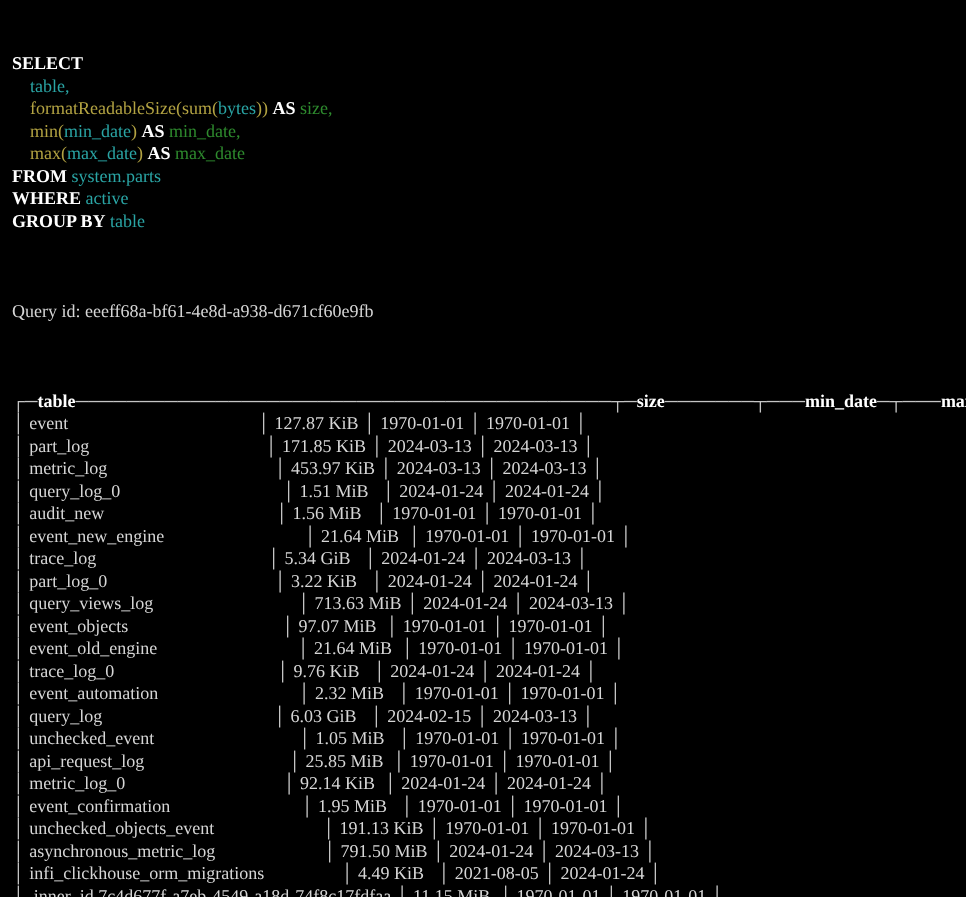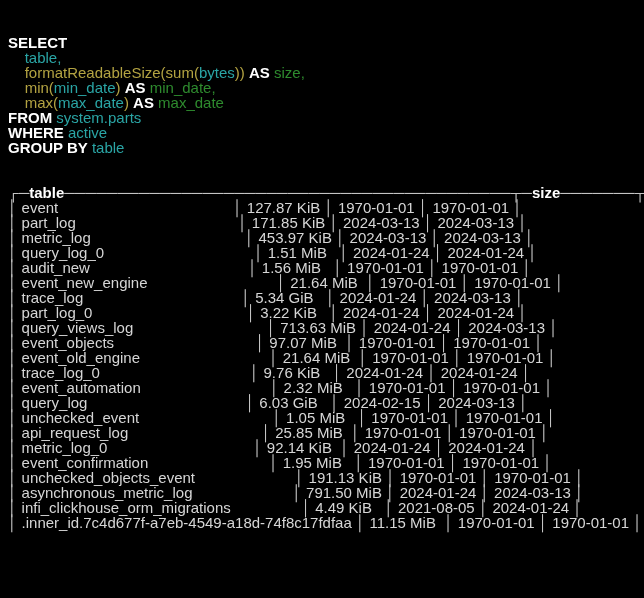--- a/index.html
+++ b/index.html
@@ -9,35 +9,36 @@
     width: 644px;
     height: 598px;
     overflow: hidden;
   }
   .terminal {
     box-sizing: border-box;
     width: 588px;
     height: 598px;
     padding: 5px 0 0 8px;
     background: var(--background, #000);
-    font-family: Liberation Sans, sans-serif;
-    font-size: 15px;
+    font-family: Liberation Serif, serif;
+    font-size: 12px;
     line-height: 15px;
     color: var(--text, #d6d6d6);
     white-space: pre;
   }
   .terminal div { white-space: pre; }
   .seg-kw { color: var(--keyword, #ffffff); font-weight: bold; }
   .seg-fn { color: var(--function, #b3a342); }
   .seg-id { color: var(--identifier, #2aa5a5); }
   .seg-al { color: var(--alias, #2e8b2e); }
   .seg-bd { color: var(--border, #c4c4c4); }
   .seg-hd { color: var(--header, #ffffff); font-weight: bold; }
   .seg-tx { color: var(--text, #d6d6d6); }
   .query-id-line { margin: 15px 0; color: var(--text, #d6d6d6); }
 </style>
 </head>
 <body>
 
 <div class="terminal">
   <div class="query-block" id="query-block"><div><span class="seg-kw">SELECT</span></div><div><span>    </span><span class="seg-id">table,</span></div><div><span>    </span><span class="seg-fn">formatReadableSize(sum(</span><span class="seg-id">bytes</span><span class="seg-fn">))</span><span> </span><span class="seg-kw">AS</span><span> </span><span class="seg-al">size,</span></div><div><span>    </span><span class="seg-fn">min(</span><span class="seg-id">min_date</span><span class="seg-fn">)</span><span> </span><span class="seg-kw">AS</span><span> </span><span class="seg-al">min_date,</span></div><div><span>    </span><span class="seg-fn">max(</span><span class="seg-id">max_date</span><span class="seg-fn">)</span><span> </span><span class="seg-kw">AS</span><span> </span><span class="seg-al">max_date</span></div><div><span class="seg-kw">FROM</span><span> </span><span class="seg-id">system.parts</span></div><div><span class="seg-kw">WHERE</span><span> </span><span class="seg-id">active</span></div><div><span class="seg-kw">GROUP BY</span><span> </span><span class="seg-id">table</span></div></div>
+  <div class="query-id-line"><span>Query id: </span><span>eeeff68a-bf61-4e8d-a938-d671cf60e9fb</span></div>
   <div class="result-table" id="result-table"><div><span class="seg-bd">┌</span><span class="seg-bd">─</span><span class="seg-hd">table</span><span class="seg-bd">──────────────────────────────────────────</span><span class="seg-bd">┬</span><span class="seg-bd">─</span><span class="seg-hd">size</span><span class="seg-bd">───────</span><span class="seg-bd">┬</span><span class="seg-bd">───</span><span class="seg-hd">min_date</span><span class="seg-bd">─</span><span class="seg-bd">┬</span><span class="seg-bd">───</span><span class="seg-hd">max_date</span><span class="seg-bd">─</span><span class="seg-bd">┐</span></div><div><span class="seg-bd">│ </span><span class="seg-tx">event                                         </span><span class="seg-bd"> │ </span><span class="seg-tx">127.87 KiB</span><span class="seg-bd"> │ </span><span class="seg-tx">1970-01-01</span><span class="seg-bd"> │ </span><span class="seg-tx">1970-01-01</span><span class="seg-bd"> │</span></div><div><span class="seg-bd">│ </span><span class="seg-tx">part_log                                      </span><span class="seg-bd"> │ </span><span class="seg-tx">171.85 KiB</span><span class="seg-bd"> │ </span><span class="seg-tx">2024-03-13</span><span class="seg-bd"> │ </span><span class="seg-tx">2024-03-13</span><span class="seg-bd"> │</span></div><div><span class="seg-bd">│ </span><span class="seg-tx">metric_log                                    </span><span class="seg-bd"> │ </span><span class="seg-tx">453.97 KiB</span><span class="seg-bd"> │ </span><span class="seg-tx">2024-03-13</span><span class="seg-bd"> │ </span><span class="seg-tx">2024-03-13</span><span class="seg-bd"> │</span></div><div><span class="seg-bd">│ </span><span class="seg-tx">query_log_0                                   </span><span class="seg-bd"> │ </span><span class="seg-tx">1.51 MiB  </span><span class="seg-bd"> │ </span><span class="seg-tx">2024-01-24</span><span class="seg-bd"> │ </span><span class="seg-tx">2024-01-24</span><span class="seg-bd"> │</span></div><div><span class="seg-bd">│ </span><span class="seg-tx">audit_new                                     </span><span class="seg-bd"> │ </span><span class="seg-tx">1.56 MiB  </span><span class="seg-bd"> │ </span><span class="seg-tx">1970-01-01</span><span class="seg-bd"> │ </span><span class="seg-tx">1970-01-01</span><span class="seg-bd"> │</span></div><div><span class="seg-bd">│ </span><span class="seg-tx">event_new_engine                              </span><span class="seg-bd"> │ </span><span class="seg-tx">21.64 MiB </span><span class="seg-bd"> │ </span><span class="seg-tx">1970-01-01</span><span class="seg-bd"> │ </span><span class="seg-tx">1970-01-01</span><span class="seg-bd"> │</span></div><div><span class="seg-bd">│ </span><span class="seg-tx">trace_log                                     </span><span class="seg-bd"> │ </span><span class="seg-tx">5.34 GiB  </span><span class="seg-bd"> │ </span><span class="seg-tx">2024-01-24</span><span class="seg-bd"> │ </span><span class="seg-tx">2024-03-13</span><span class="seg-bd"> │</span></div><div><span class="seg-bd">│ </span><span class="seg-tx">part_log_0                                    </span><span class="seg-bd"> │ </span><span class="seg-tx">3.22 KiB  </span><span class="seg-bd"> │ </span><span class="seg-tx">2024-01-24</span><span class="seg-bd"> │ </span><span class="seg-tx">2024-01-24</span><span class="seg-bd"> │</span></div><div><span class="seg-bd">│ </span><span class="seg-tx">query_views_log                               </span><span class="seg-bd"> │ </span><span class="seg-tx">713.63 MiB</span><span class="seg-bd"> │ </span><span class="seg-tx">2024-01-24</span><span class="seg-bd"> │ </span><span class="seg-tx">2024-03-13</span><span class="seg-bd"> │</span></div><div><span class="seg-bd">│ </span><span class="seg-tx">event_objects                                 </span><span class="seg-bd"> │ </span><span class="seg-tx">97.07 MiB </span><span class="seg-bd"> │ </span><span class="seg-tx">1970-01-01</span><span class="seg-bd"> │ </span><span class="seg-tx">1970-01-01</span><span class="seg-bd"> │</span></div><div><span class="seg-bd">│ </span><span class="seg-tx">event_old_engine                              </span><span class="seg-bd"> │ </span><span class="seg-tx">21.64 MiB </span><span class="seg-bd"> │ </span><span class="seg-tx">1970-01-01</span><span class="seg-bd"> │ </span><span class="seg-tx">1970-01-01</span><span class="seg-bd"> │</span></div><div><span class="seg-bd">│ </span><span class="seg-tx">trace_log_0                                   </span><span class="seg-bd"> │ </span><span class="seg-tx">9.76 KiB  </span><span class="seg-bd"> │ </span><span class="seg-tx">2024-01-24</span><span class="seg-bd"> │ </span><span class="seg-tx">2024-01-24</span><span class="seg-bd"> │</span></div><div><span class="seg-bd">│ </span><span class="seg-tx">event_automation                              </span><span class="seg-bd"> │ </span><span class="seg-tx">2.32 MiB  </span><span class="seg-bd"> │ </span><span class="seg-tx">1970-01-01</span><span class="seg-bd"> │ </span><span class="seg-tx">1970-01-01</span><span class="seg-bd"> │</span></div><div><span class="seg-bd">│ </span><span class="seg-tx">query_log                                     </span><span class="seg-bd"> │ </span><span class="seg-tx">6.03 GiB  </span><span class="seg-bd"> │ </span><span class="seg-tx">2024-02-15</span><span class="seg-bd"> │ </span><span class="seg-tx">2024-03-13</span><span class="seg-bd"> │</span></div><div><span class="seg-bd">│ </span><span class="seg-tx">unchecked_event                               </span><span class="seg-bd"> │ </span><span class="seg-tx">1.05 MiB  </span><span class="seg-bd"> │ </span><span class="seg-tx">1970-01-01</span><span class="seg-bd"> │ </span><span class="seg-tx">1970-01-01</span><span class="seg-bd"> │</span></div><div><span class="seg-bd">│ </span><span class="seg-tx">api_request_log                               </span><span class="seg-bd"> │ </span><span class="seg-tx">25.85 MiB </span><span class="seg-bd"> │ </span><span class="seg-tx">1970-01-01</span><span class="seg-bd"> │ </span><span class="seg-tx">1970-01-01</span><span class="seg-bd"> │</span></div><div><span class="seg-bd">│ </span><span class="seg-tx">metric_log_0                                  </span><span class="seg-bd"> │ </span><span class="seg-tx">92.14 KiB </span><span class="seg-bd"> │ </span><span class="seg-tx">2024-01-24</span><span class="seg-bd"> │ </span><span class="seg-tx">2024-01-24</span><span class="seg-bd"> │</span></div><div><span class="seg-bd">│ </span><span class="seg-tx">event_confirmation                            </span><span class="seg-bd"> │ </span><span class="seg-tx">1.95 MiB  </span><span class="seg-bd"> │ </span><span class="seg-tx">1970-01-01</span><span class="seg-bd"> │ </span><span class="seg-tx">1970-01-01</span><span class="seg-bd"> │</span></div><div><span class="seg-bd">│ </span><span class="seg-tx">unchecked_objects_event                       </span><span class="seg-bd"> │ </span><span class="seg-tx">191.13 KiB</span><span class="seg-bd"> │ </span><span class="seg-tx">1970-01-01</span><span class="seg-bd"> │ </span><span class="seg-tx">1970-01-01</span><span class="seg-bd"> │</span></div><div><span class="seg-bd">│ </span><span class="seg-tx">asynchronous_metric_log                       </span><span class="seg-bd"> │ </span><span class="seg-tx">791.50 MiB</span><span class="seg-bd"> │ </span><span class="seg-tx">2024-01-24</span><span class="seg-bd"> │ </span><span class="seg-tx">2024-03-13</span><span class="seg-bd"> │</span></div><div><span class="seg-bd">│ </span><span class="seg-tx">infi_clickhouse_orm_migrations                </span><span class="seg-bd"> │ </span><span class="seg-tx">4.49 KiB  </span><span class="seg-bd"> │ </span><span class="seg-tx">2021-08-05</span><span class="seg-bd"> │ </span><span class="seg-tx">2024-01-24</span><span class="seg-bd"> │</span></div><div><span class="seg-bd">│ </span><span class="seg-tx">.inner_id.7c4d677f-a7eb-4549-a18d-74f8c17fdfaa</span><span class="seg-bd"> │ </span><span class="seg-tx">11.15 MiB </span><span class="seg-bd"> │ </span><span class="seg-tx">1970-01-01</span><span class="seg-bd"> │ </span><span class="seg-tx">1970-01-01</span><span class="seg-bd"> │</span></div></div>
 </div>
 
 </body></html>

